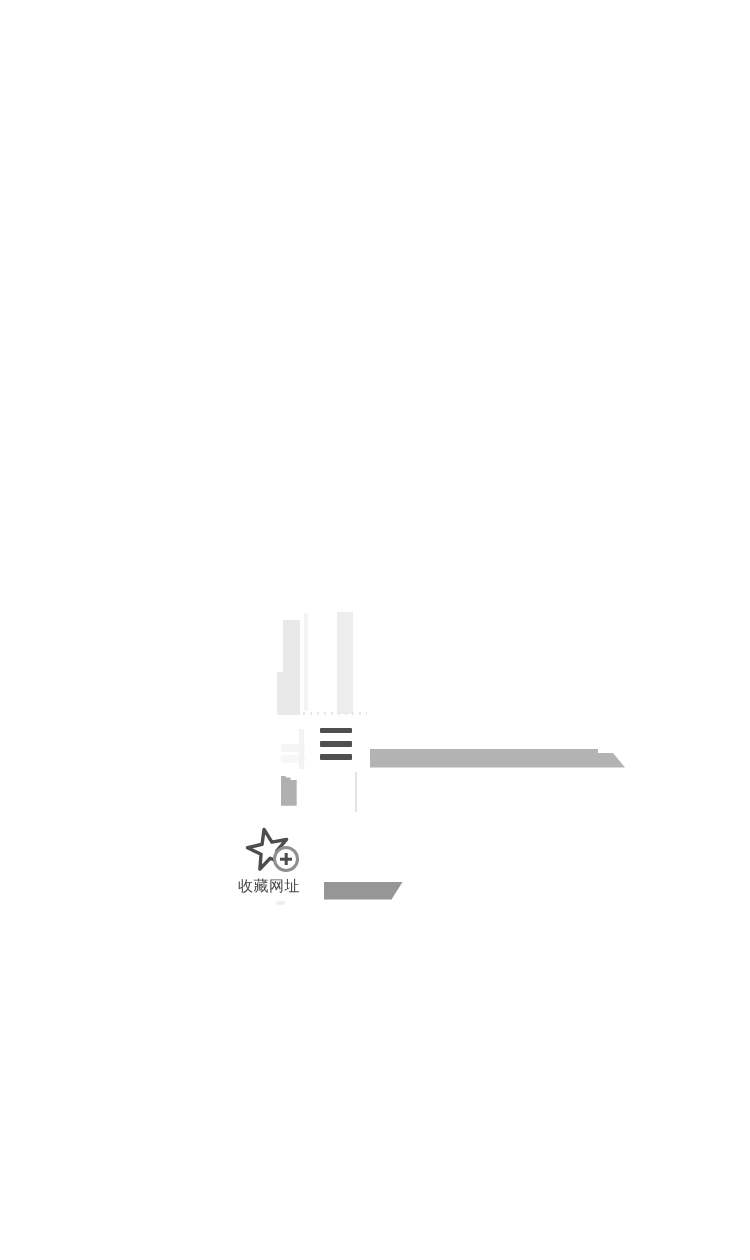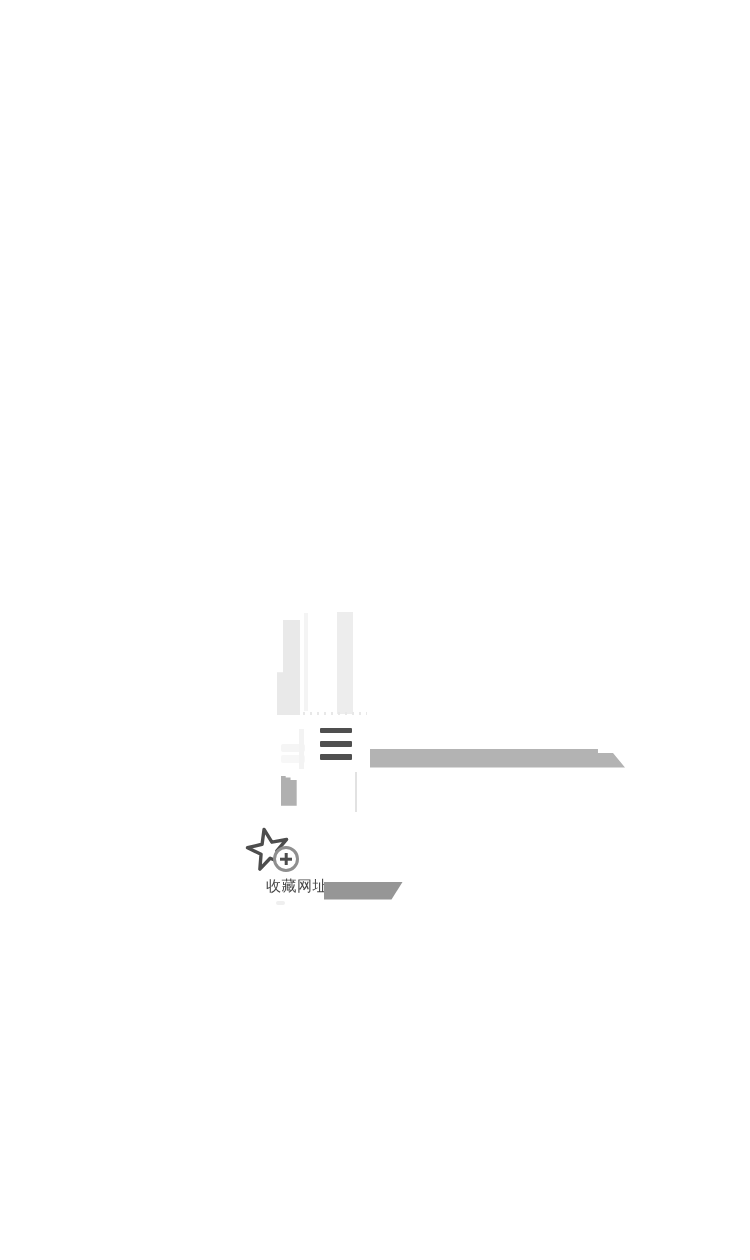--- a/index.html
+++ b/index.html
@@ -41,21 +41,21 @@
     background:transparent;border:none;padding:0;margin:0;cursor:pointer;}
   .star-wrap{position:absolute;left:9px;top:2px;width:58px;height:50px;display:block;}
   .star-svg{position:absolute;left:0;top:0;transform:rotate(-12deg);transform-origin:50% 50%;}
   .plus-circle{position:absolute;left:31px;top:21px;width:26px;height:26px;box-sizing:border-box;
     border:3.5px solid var(--ring-gray,#8f8f8f);border-radius:50%;background:#fff;}
   .plus-circle::before,.plus-circle::after{content:"";position:absolute;background:var(--star-stroke,#4a4a4a);
     left:50%;top:50%;}
   .plus-circle::before{width:12px;height:2.6px;transform:translate(-50%,-50%);}
   .plus-circle::after{width:2.6px;height:12px;transform:translate(-50%,-50%);}
   .bookmark-label{position:absolute;left:0;top:55px;width:72px;text-align:center;
-    font-size:15px;line-height:16px;color:var(--label-text,#464646);letter-spacing:0.5px;white-space:nowrap;margin-left:28px;}
+    font-size:15px;line-height:16px;color:var(--label-text,#464646);letter-spacing:0.5px;white-space:nowrap;}
 </style>
 </head>
 <body>
 
 <div class="page">
 
   <div>
     <div class="ghost ghost-bar-a"></div>
     <div class="ghost ghost-line-thin"></div>
     <div class="ghost ghost-bar-c"></div>

